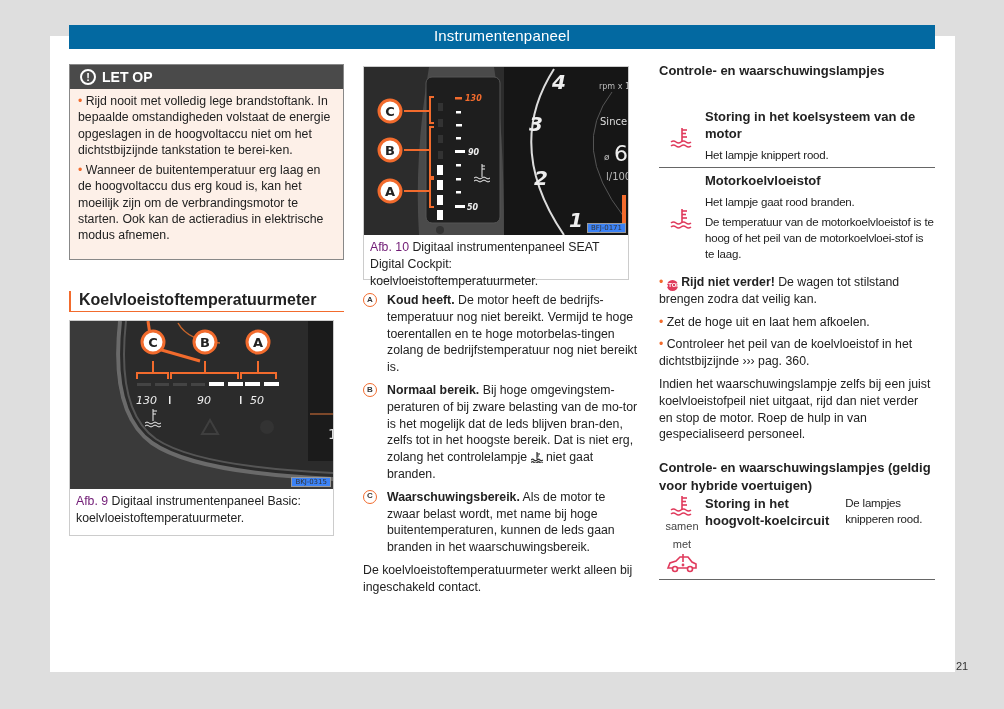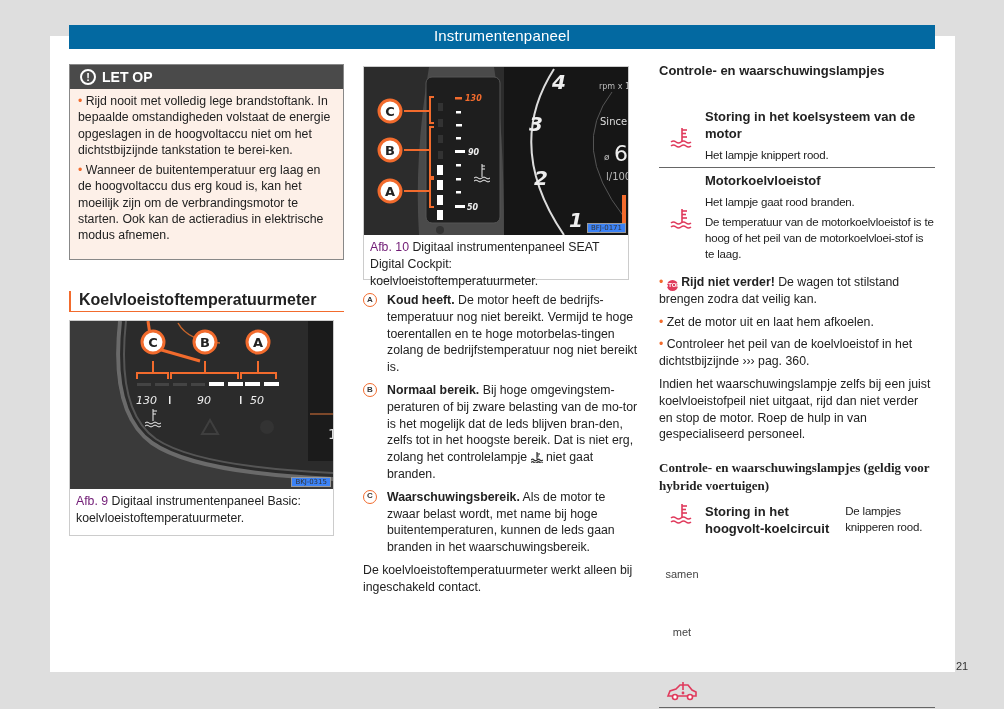--- a/index.html
+++ b/index.html
@@ -138,21 +138,21 @@
     color: #222;
   }
   .subhead { font-weight: bold; font-size: 13px; margin-bottom: 28px; line-height: 18px; }
   .lamp-row {
     display: flex;
     border-bottom: 1.5px solid #666;
     margin-bottom: 4px;
   }
   .lamp-icon-col {
     flex: 0 0 46px;
-    display: flex; flex-direction: column; align-items: center; justify-content: center; gap: 40px;
+    display: flex; flex-direction: column; align-items: center; justify-content: center;
   }
   .lamp-text-col { flex: 1; }
   .lamp-title { font-weight: bold; font-size: 13px; line-height: 17px; margin-bottom: 5px; }
   .lamp-desc { font-size: 11.5px; line-height: 16px; margin-bottom: 4px; letter-spacing: -0.2px; }
   .samen-text { font-size: 11px; color: #444; text-align: center; line-height: 18px; }
   .para { margin-bottom: 6px; }
   .stop-icon {
     display: inline-flex; width: 11px; height: 11px; border-radius: 50%;
     background: #e03a5c; color: #fff; font-size: 6px; font-weight: bold;
     align-items: center; justify-content: center; vertical-align: -1px;
@@ -390,25 +390,25 @@
         </svg>
     </div>
     <div class="lamp-text-col">
       <div class="lamp-title">Motorkoelvloeistof</div>
       <div class="lamp-desc">Het lampje gaat rood branden.</div>
       <div class="lamp-desc">De temperatuur van de motorkoelvloeistof is te hoog of het peil van de motorkoelvloei-stof is te laag.</div>
     </div>
   </div>
 
   <p class="para"><span class="bullet-dot">• </span><span class="stop-icon">STOP</span> <b>Rijd niet verder!</b> <span>De wagen tot stilstand brengen zodra dat veilig kan.</span></p>
-  <p class="para"><span class="bullet-dot">• </span> <span>Zet de motor uit en laat hem afkoelen.</span></p>
+  <p class="para"><span class="bullet-dot">• </span> <span>Zet de hoge uit en laat hem afkoelen.</span></p>
   <p class="para"><span class="bullet-dot">• </span><span>Controleer het peil van de koelvloeistof in het dichtstbijzijnde</span> <span>››› pag. 360.</span></p>
   <p class="para" style="margin-bottom:16px;">Indien het waarschuwingslampje zelfs bij een juist koelvloeistofpeil niet uitgaat, rijd dan niet verder en stop de motor. Roep de hulp in van gespecialiseerd personeel.</p>
 
-  <div class="subhead" style="margin-bottom:8px;font-family:Liberation Serif, serif;">Controle- en waarschuwingslampjes (geldig voor hybride voertuigen)</div>
+  <div class="subhead" style="margin-bottom:0;">Controle- en waarschuwingslampjes (geldig voor hybride voertuigen)</div>
 
   <div class="lamp-row" style="padding-bottom:6px;">
     <div class="lamp-icon-col" style="flex-basis:46px;">
       <svg width="24" height="22" viewBox="0 0 24 22">
           <g stroke="#e03a5c" stroke-width="1.6" fill="none">
             <line x1="12" y1="1" x2="12" y2="14"></line>
             <line x1="12" y1="3" x2="17" y2="3"></line>
             <line x1="12" y1="6.5" x2="16" y2="6.5"></line>
             <line x1="12" y1="10" x2="17" y2="10"></line>
             <path d="M1 15 q2.5 -2 5 0 t5 0 t5 0 t5 0"></path>

